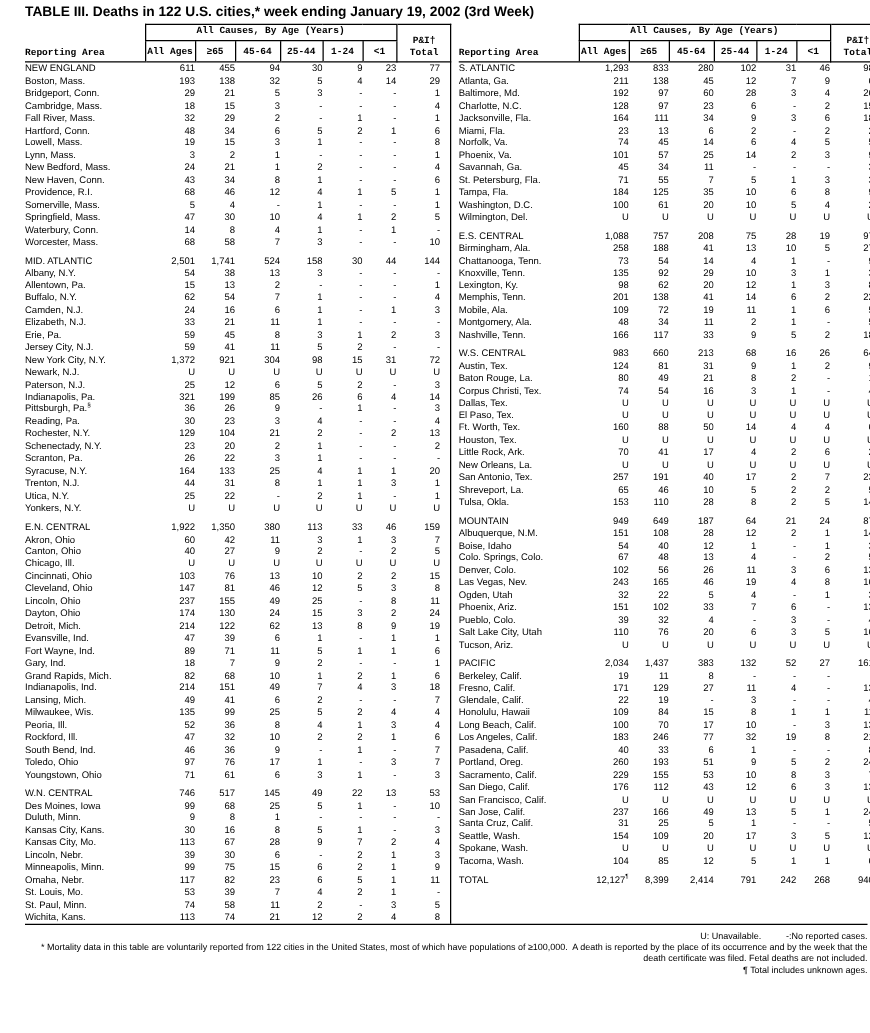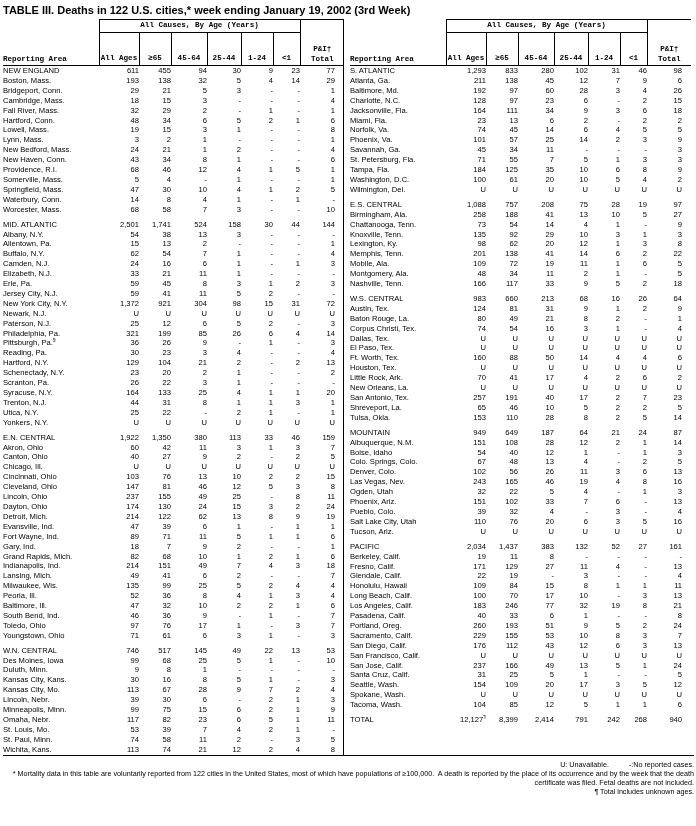--- a/index.html
+++ b/index.html
@@ -1,36 +1,36 @@
 <!DOCTYPE html>
 <html><head>
 <meta charset="utf-8">
 <style>
   html,body { margin:0; padding:0; background:#fff; color:#000; }
   body { width:696px; height:826px; overflow:hidden; font-family:"Liberation Sans", sans-serif; }
   * { box-sizing:border-box; }
-  .page { padding:3px 2px 0 3px; }
+  .page { padding:3px 2px 0 3px;margin-left:17px; }
   .title { font-size:11px; font-weight:bold; margin:1px 0 3px 0; white-space:nowrap; }
   .table-wrap { display:flex; align-items:stretch; border-bottom:1.5px solid #000; }
   .half-left { width:341px; border-right:1.5px solid #000; }
   .half-right { width:348px; padding-left:6px; }
   table.t { border-collapse:collapse; table-layout:fixed; width:341px; }
   table.t th, table.t td { padding:0; font-size:7.6px; line-height:9.9px; overflow:hidden; }
   thead th { font-weight:bold; font-size:7.8px;font-family:Liberation Mono, monospace; }
   th.stub { text-align:left; vertical-align:bottom; padding:0 0 2px 2px;
             border-bottom:1.5px solid #000; }
   th.group { border-top:1.5px solid #000; border-left:1px solid #000;
              border-bottom:1px solid #000; text-align:center; height:13px;
              line-height:12px; }
   th.pi { border-top:1.5px solid #000; border-left:1px solid #000;
           border-bottom:1.5px solid #000; text-align:center; vertical-align:bottom;
           padding-bottom:2px; line-height:9px; }
   th.pi span { display:block; }
   tr.cols th { border-left:1px solid #000; border-bottom:1.5px solid #000;
-               text-align:center; vertical-align:bottom; height:33px;
+               text-align:center; vertical-align:bottom; height:17px;
                padding:0 1px 2px 1px; line-height:9px; }
   tbody td { height:9.9px; white-space:nowrap; }
   td.area { text-align:left; padding-left:2px; }
   td.num { text-align:right; padding-right:8px; }
   td.num.last { padding-right:9px; }
   tr.sec-gap td { height:5px; line-height:5px; }
   sup { font-size:68%; line-height:0; }
   .footnotes { margin-top:4px; font-size:7.2px; line-height:9px; }
   .footnotes .fn { padding-left:8px; text-indent:-8px; white-space:pre-wrap;text-align:right; }
 </style>
@@ -331,21 +331,21 @@
               <td class="area">Paterson, N.J.</td>
               <td class="num">25</td>
               <td class="num">12</td>
               <td class="num">6</td>
               <td class="num">5</td>
               <td class="num">2</td>
               <td class="num">-</td>
               <td class="num last">3</td>
             </tr>
             <tr>
-              <td class="area">Philadelphia, Pa.</td>
+              <td class="area">Indianapolis, Pa.</td>
               <td class="num">321</td>
               <td class="num">199</td>
               <td class="num">85</td>
               <td class="num">26</td>
               <td class="num">6</td>
               <td class="num">4</td>
               <td class="num last">14</td>
             </tr>
             <tr>
               <td class="area">Pittsburgh, Pa.<sup>§</sup></td>
@@ -361,21 +361,21 @@
               <td class="area">Reading, Pa.</td>
               <td class="num">30</td>
               <td class="num">23</td>
               <td class="num">3</td>
               <td class="num">4</td>
               <td class="num">-</td>
               <td class="num">-</td>
               <td class="num last">4</td>
             </tr>
             <tr>
-              <td class="area">Hartford, N.Y.</td>
+              <td class="area">Rochester, N.Y.</td>
               <td class="num">129</td>
               <td class="num">104</td>
               <td class="num">21</td>
               <td class="num">2</td>
               <td class="num">-</td>
               <td class="num">2</td>
               <td class="num last">13</td>
             </tr>
             <tr>
               <td class="area">Schenectady, N.Y.</td>
@@ -606,21 +606,21 @@
               <td class="area">Peoria, Ill.</td>
               <td class="num">52</td>
               <td class="num">36</td>
               <td class="num">8</td>
               <td class="num">4</td>
               <td class="num">1</td>
               <td class="num">3</td>
               <td class="num last">4</td>
             </tr>
             <tr>
-              <td class="area">Baltimore, Ill.</td>
+              <td class="area">Rockford, Ill.</td>
               <td class="num">47</td>
               <td class="num">32</td>
               <td class="num">10</td>
               <td class="num">2</td>
               <td class="num">2</td>
               <td class="num">1</td>
               <td class="num last">6</td>
             </tr>
             <tr>
               <td class="area">South Bend, Ind.</td>

